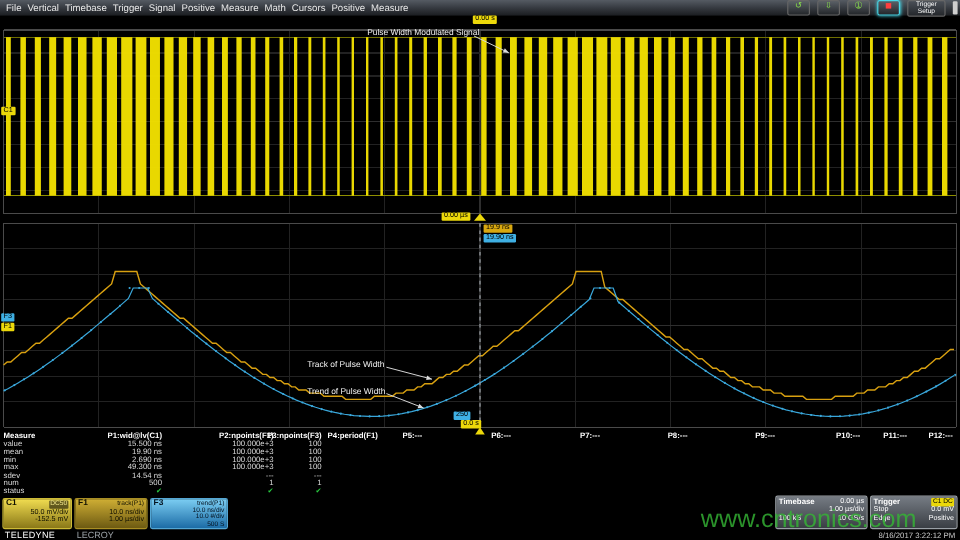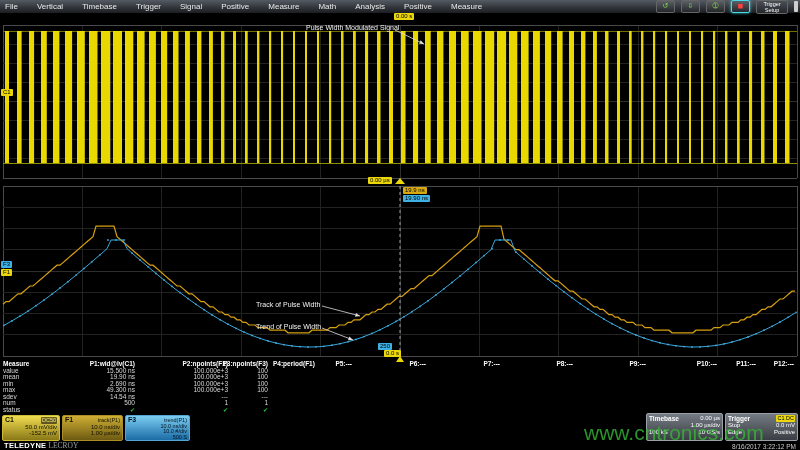--- a/index.html
+++ b/index.html
@@ -2,21 +2,21 @@
 <html><head>
 <meta charset="utf-8">
 <style>
   html,body{margin:0;padding:0;background:#000;}
   #screen{position:relative;width:800px;height:450px;background:#000;overflow:hidden;
           font-family:"Liberation Sans",sans-serif;color:#e8e8e8;}
   
   .menubar{position:absolute;left:0;top:0;width:800px;height:13px;
            background:linear-gradient(#555b63,#33373d 55%,#1b1d21);
            display:flex;align-items:center;font-size:8px;color:#e9e9e9;}
-  #menu-items{display:flex;gap:19px;padding-left:5px;}
+  #menu-items{display:flex;gap:5px;padding-left:5px;}
   .menu-item{cursor:default;white-space:nowrap;}
   .toolbar{position:absolute;right:2px;top:0;height:13px;display:flex;align-items:center;gap:6px;}
   .tb-btn{width:17px;height:11px;border-radius:2px;border:1px solid #666;
           background:linear-gradient(#5a6066,#24272b);font-size:7px;line-height:10px;
           text-align:center;color:#8ae04a;}
   .tb-btn.stop{border:1px solid #49d8e8;box-shadow:0 0 3px #49d8e8;color:#ff4040;}
   .tb-trig{font-size:5.5px;line-height:6px;color:#fff;text-align:center;width:30px;
            background:linear-gradient(#4a4f57,#24272b);border:1px solid #666;border-radius:2px;padding:0;}
   .tb-sliver{width:4px;height:11px;background:#cfcfcf;border-radius:1px;}
   
@@ -47,43 +47,43 @@
   .infobox{position:absolute;top:413px;height:28px;background:linear-gradient(#757b83,#3a3e44);
            border:1px solid #9aa0a6;border-radius:2px;font-size:6px;line-height:7px;color:#fff;
            padding:1px 2px;box-sizing:border-box;z-index:5;}
   #tbbox{left:646px;width:77px;}
   #trbox{left:725px;width:73px;}
   .ib-row{display:flex;justify-content:space-between;align-items:center;}
   .ib-title{font-weight:bold;font-size:6.5px;}
   .trig-badge{background:#ecd80a;color:#000;font-size:5.5px;padding:0 1px;border-radius:1px;}
   
   #brand{position:absolute;left:4px;top:441px;font-size:7.5px;z-index:5;}
-  #brand .b1{font-weight:bold;color:#ffffff;letter-spacing:0.3px;}
-  #brand .b2{color:#9aa0a6;margin-left:2px;font-family:Liberation Serif, serif;}
+  #brand .b1{font-weight:normal;color:#ffffff;letter-spacing:0.3px;}
+  #brand .b2{color:#9aa0a6;margin-left:18px;}
   #timestamp{position:absolute;left:640px;top:443px;width:156px;text-align:right;
              font-size:6.5px;color:#c8c8c8;z-index:5;}
   #watermark{position:absolute;left:584px;top:421px;font-size:21px;font-weight:normal;
              color:#35b435;opacity:0.82;z-index:50;letter-spacing:0px;}
   svg{position:absolute;left:0;top:0;z-index:1;}
 </style>
 </head>
 <body>
 <div id="screen">
 
   <div class="menubar">
     <div id="menu-items">
         <span class="menu-item">File</span>
         <span class="menu-item">Vertical</span>
         <span class="menu-item">Timebase</span>
         <span class="menu-item">Trigger</span>
         <span class="menu-item">Signal</span>
         <span class="menu-item">Positive</span>
         <span class="menu-item">Measure</span>
         <span class="menu-item">Math</span>
-        <span class="menu-item">Analysis</span>
+        <span class="menu-item">Cursors</span>
         <span class="menu-item">Positive</span>
         <span class="menu-item">Measure</span>
       </div>
     <div class="toolbar">
       <div class="tb-btn"><span>↺</span></div>
       <div class="tb-btn"><span>⇩</span></div>
       <div class="tb-btn"><span>➀</span></div>
       <div class="tb-btn stop"><span>◼</span></div>
       <div class="tb-trig">Trigger Setup</div>
       <div class="tb-sliver"></div>

